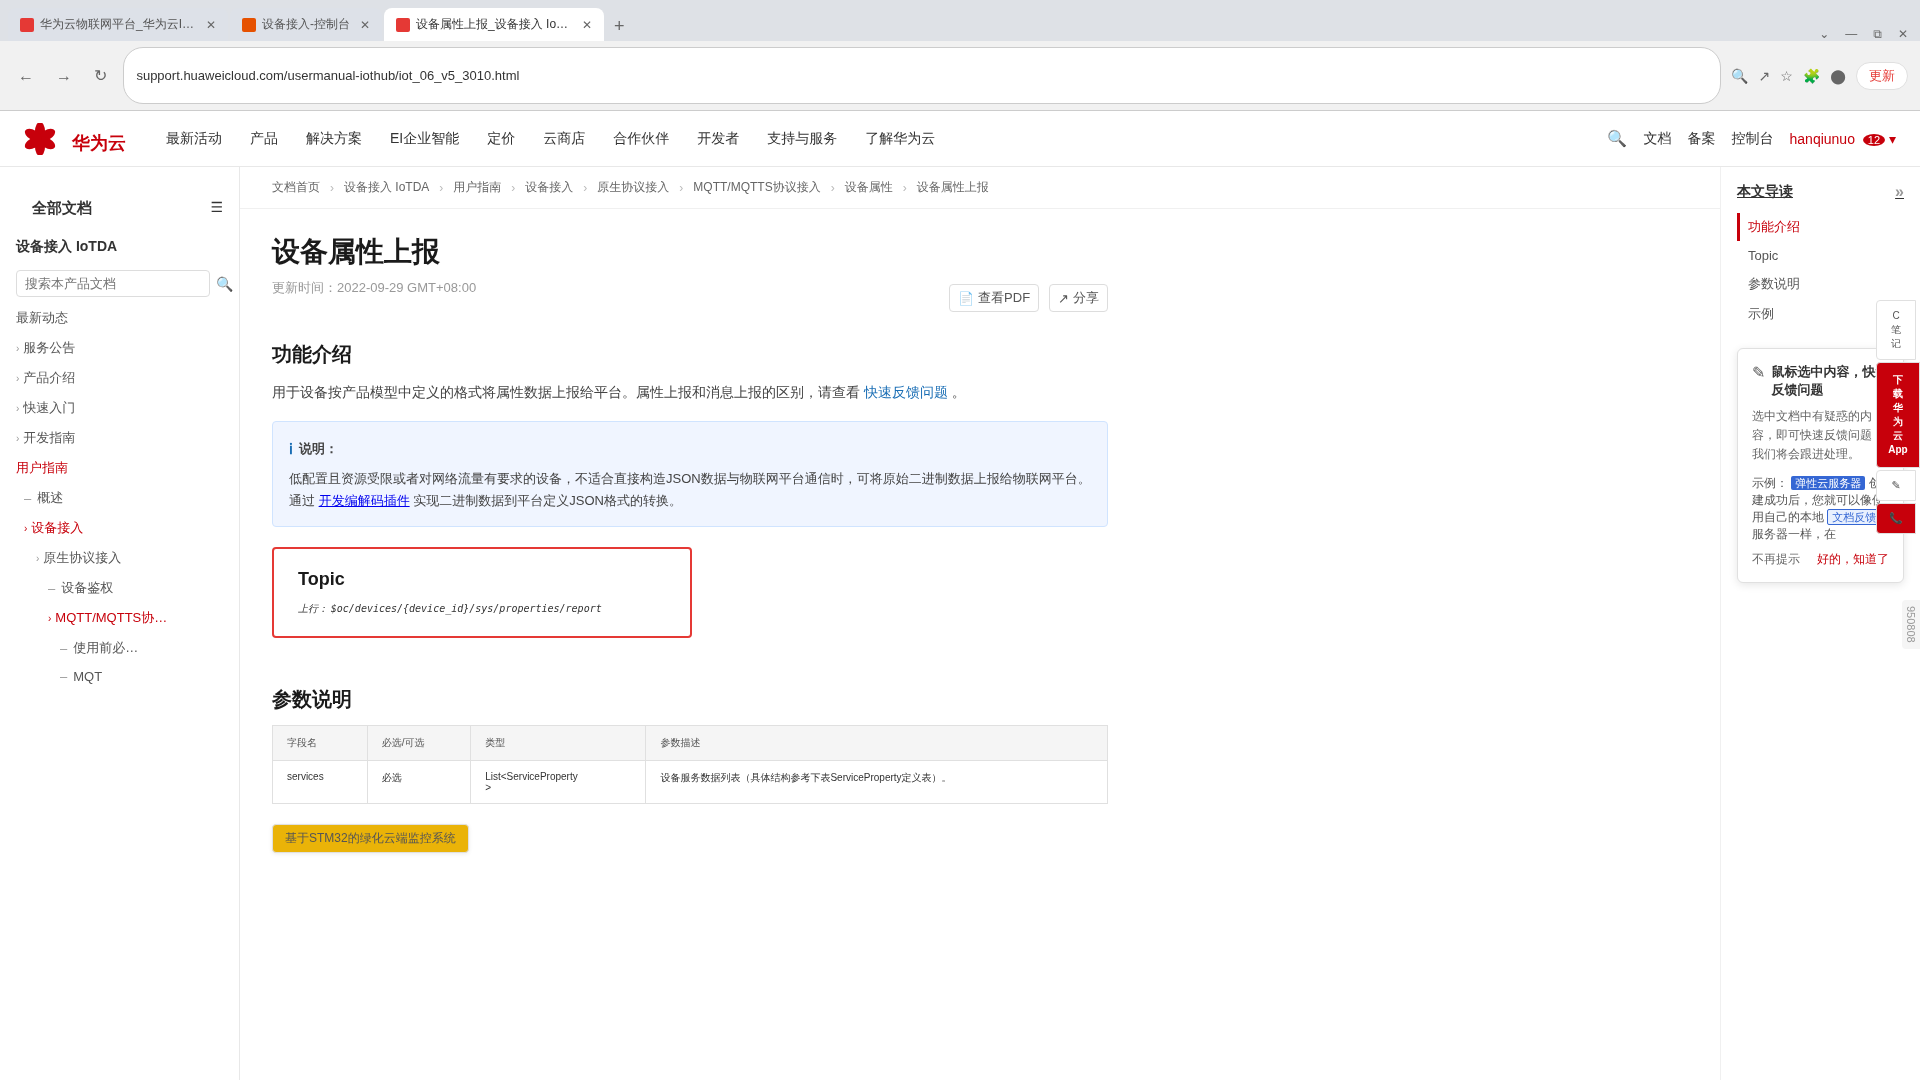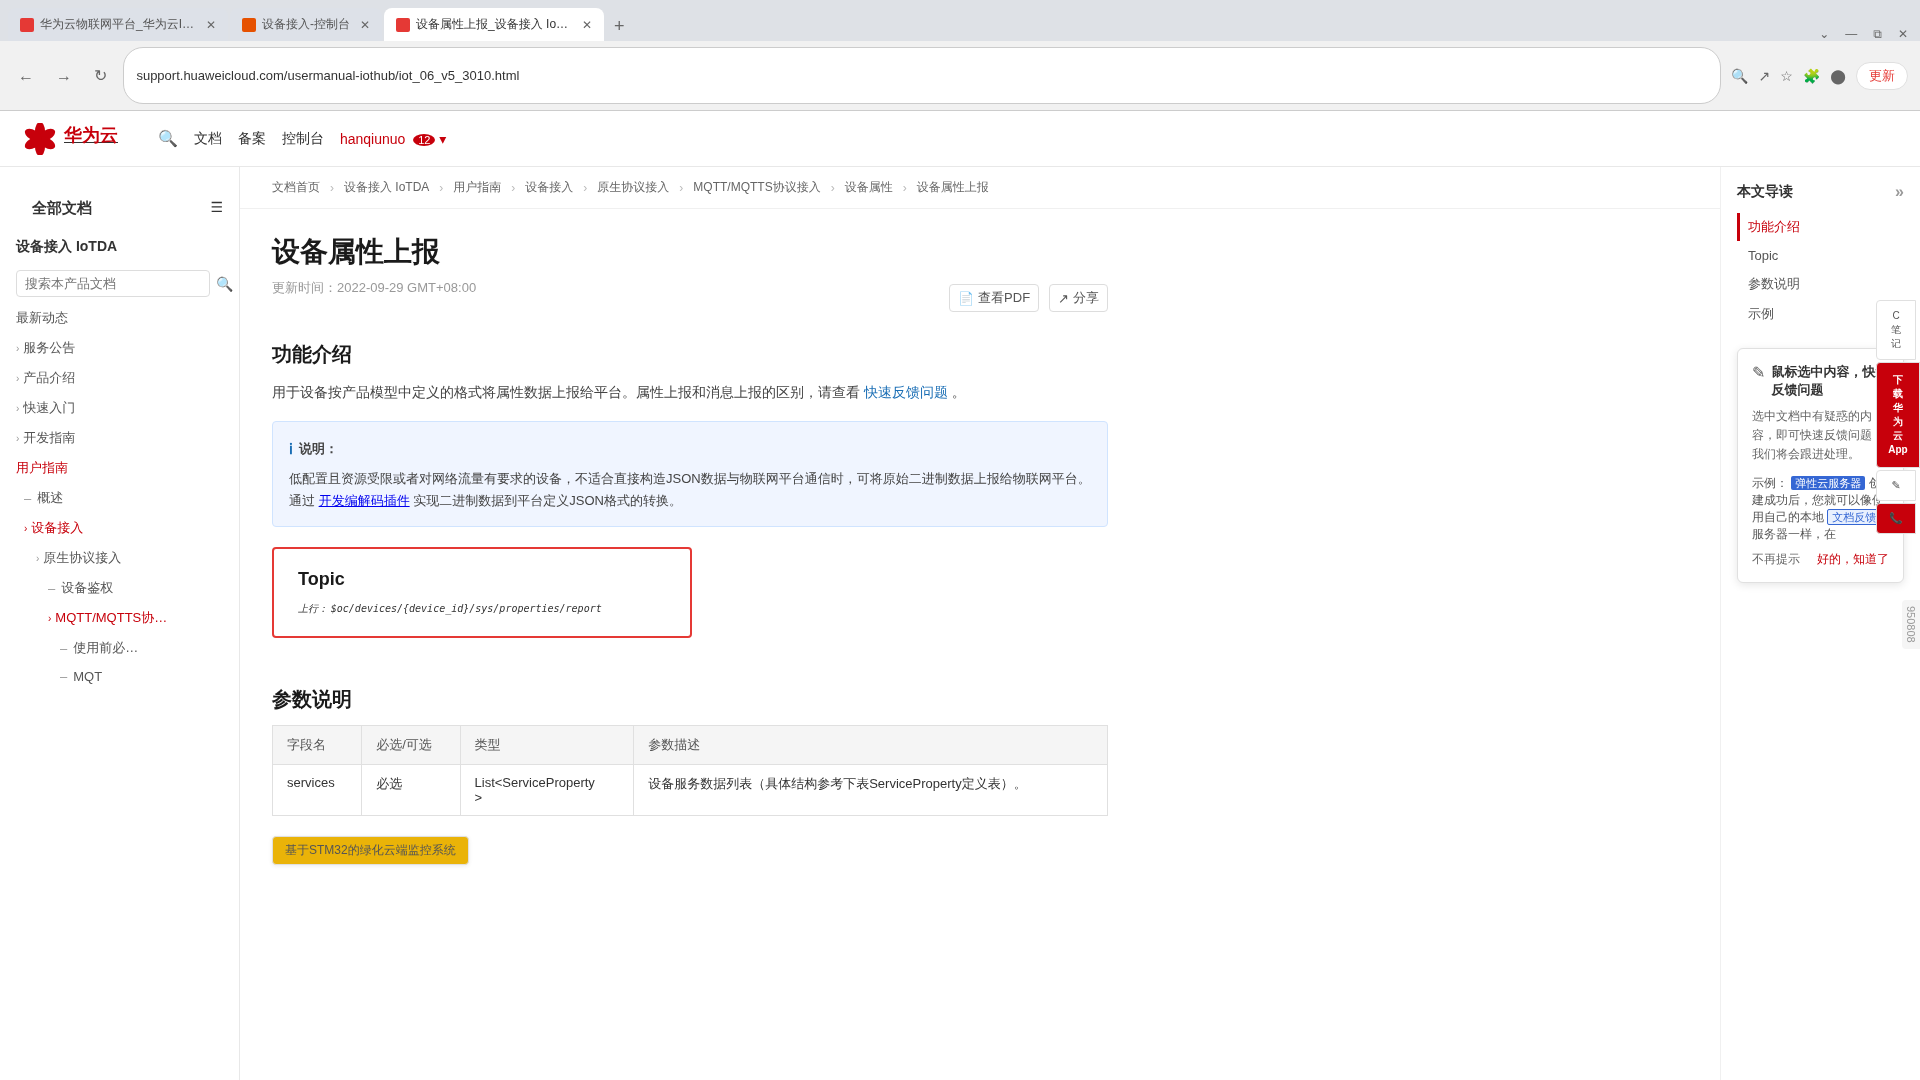--- a/index.html
+++ b/index.html
@@ -26,21 +26,21 @@
     .address-input { flex: 1; padding: 20px 12px; border: 1px solid #ccc; border-radius: 20px; font-size: 13px; background: #fff; color: #333; }
     .address-actions { display: flex; align-items: center; gap: 10px; }
     .addr-icon { font-size: 14px; color: #666; cursor: pointer; }
     .update-btn { background: #fff; border: 1px solid #e0e0e0; border-radius: 16px; padding: 4px 12px; font-size: 13px; color: #e53935; cursor: pointer; }
 
     
     .page-layout { display: flex; flex-direction: column; height: calc(1080px - 90px); }
 
     
     .top-nav { display: flex; align-items: center; padding: 0 24px; height: 56px; border-bottom: 1px solid #e8e8e8; background: #fff; }
-    .logo { display: flex; align-items: flex-start; gap: 8px; margin-right: 40px; text-decoration: underline; }
+    .logo { display: flex; align-items: flex-end; gap: 16px; margin-right: 40px; }
     .logo-icon { width: 32px; height: 32px; }
     .logo-text { font-size: 18px; font-weight: bold; color: #c7000b; }
     .nav-items { display: flex; gap: 28px; flex: 1; }
     .nav-item { font-size: 14px; color: #333; cursor: pointer; padding: 4px 0; }
     .nav-right { display: flex; align-items: center; gap: 16px; }
     .nav-right-item { font-size: 14px; color: #333; cursor: pointer; }
     .nav-right-item.red { color: #c7000b; }
     .search-icon-nav { font-size: 16px; cursor: pointer; }
 
     
@@ -77,27 +77,27 @@
     .info-box .info-header { display: flex; align-items: center; gap: 6px; font-weight: bold; margin-bottom: 6px; }
     .info-icon { color: #1a6eb5; font-size: 15px; }
 
     
     .topic-box { border: 2px solid #e53935; border-radius: 4px; padding: 20px 24px; margin-bottom: 24px; display: inline-block; min-width: 420px; }
     .topic-box-title { font-size: 18px; font-weight: bold; color: #1a1a1a; margin-bottom: 12px; }
     .topic-path { font-size: 10px; color: #333; font-style: italic; }
     .topic-path code { font-family: monospace; color: #333; }
 
     
-    .params-table { width: 100%; border-collapse: collapse; font-size: 13px; margin-top: 12px; }
+    .params-table { width: 100%; border-collapse: collapse; font-size: 10px; margin-top: 12px; }
     .params-table th { background: #f5f5f5; padding: 10px 14px; border: 1px solid #e0e0e0; text-align: left; font-weight: 500; color: #555; }
     .params-table td { padding: 10px 14px; border: 1px solid #e0e0e0; color: #333; vertical-align: top; }
 
     
     .right-sidebar { width: 200px; padding: 16px; border-left: 1px solid #f0f0f0; flex-shrink: 0; position: relative; }
-    .toc-header { display: flex; align-items: flex-end; justify-content: space-between; font-size: 14px; font-weight: bold; color: #333; margin-bottom: 12px; }
+    .toc-header { display: flex; align-items: flex-end; justify-content: space-between; font-size: 14px; font-weight: bold; color: #333; margin-bottom: 12px; text-decoration: underline; }
     .toc-expand { font-size: 16px; color: #999; cursor: pointer; }
     .toc-item { font-size: 13px; color: #555; cursor: pointer; padding: 5px 8px; border-left: 3px solid transparent; margin-bottom: 2px; }
     .toc-item.active { color: #c7000b; border-left-color: #c7000b; }
 
     
     .feedback-panel { position: fixed; right: 200px; top: 320px; width: 220px; background: #fff; border: 1px solid #e0e0e0; border-radius: 6px; padding: 14px; box-shadow: 0 2px 8px rgba(0,0,0,0.1); z-index: 100; font-size: 13px; }
     .feedback-header { display: flex; align-items: flex-start; gap: 6px; margin-bottom: 8px; }
     .feedback-icon { font-size: 16px; color: #555; }
     .feedback-title { font-weight: bold; font-size: 13px; color: #333; }
     .feedback-desc { font-size: 12px; color: #666; line-height: 1.6; margin-bottom: 10px; }
@@ -171,20 +171,32 @@
 
       <svg class="logo-icon" viewBox="0 0 32 32" width="32" height="32">
         <ellipse cx="16" cy="8" rx="5" ry="9" fill="#c7000b" transform="rotate(0,16,16)"></ellipse>
         <ellipse cx="16" cy="8" rx="5" ry="9" fill="#c7000b" transform="rotate(60,16,16)"></ellipse>
         <ellipse cx="16" cy="8" rx="5" ry="9" fill="#c7000b" transform="rotate(120,16,16)"></ellipse>
         <ellipse cx="16" cy="8" rx="5" ry="9" fill="#c7000b" transform="rotate(180,16,16)"></ellipse>
         <ellipse cx="16" cy="8" rx="5" ry="9" fill="#c7000b" transform="rotate(240,16,16)"></ellipse>
         <ellipse cx="16" cy="8" rx="5" ry="9" fill="#c7000b" transform="rotate(300,16,16)"></ellipse>
       </svg>
       <span class="logo-text">华为云</span>
+    </div>
+    <div class="nav-items">
+      <span class="nav-item">最新活动</span>
+      <span class="nav-item">产品</span>
+      <span class="nav-item">解决方案</span>
+      <span class="nav-item">EI企业智能</span>
+      <span class="nav-item">定价</span>
+      <span class="nav-item">云商店</span>
+      <span class="nav-item">合作伙伴</span>
+      <span class="nav-item">开发者</span>
+      <span class="nav-item">支持与服务</span>
+      <span class="nav-item">了解华为云</span>
     </div>
     <div class="nav-right">
       <span class="search-icon-nav">🔍</span>
       <span class="nav-right-item">文档</span>
       <span class="nav-right-item">备案</span>
       <span class="nav-right-item">控制台</span>
       <span class="nav-right-item red">
         <span>hanqiunuo</span>
         <span style="background:#c7000b;color:#fff;border-radius:50%;padding:0 5px;margin-left:4px;font-size:11px;">12</span>
         <span> ▾</span>

